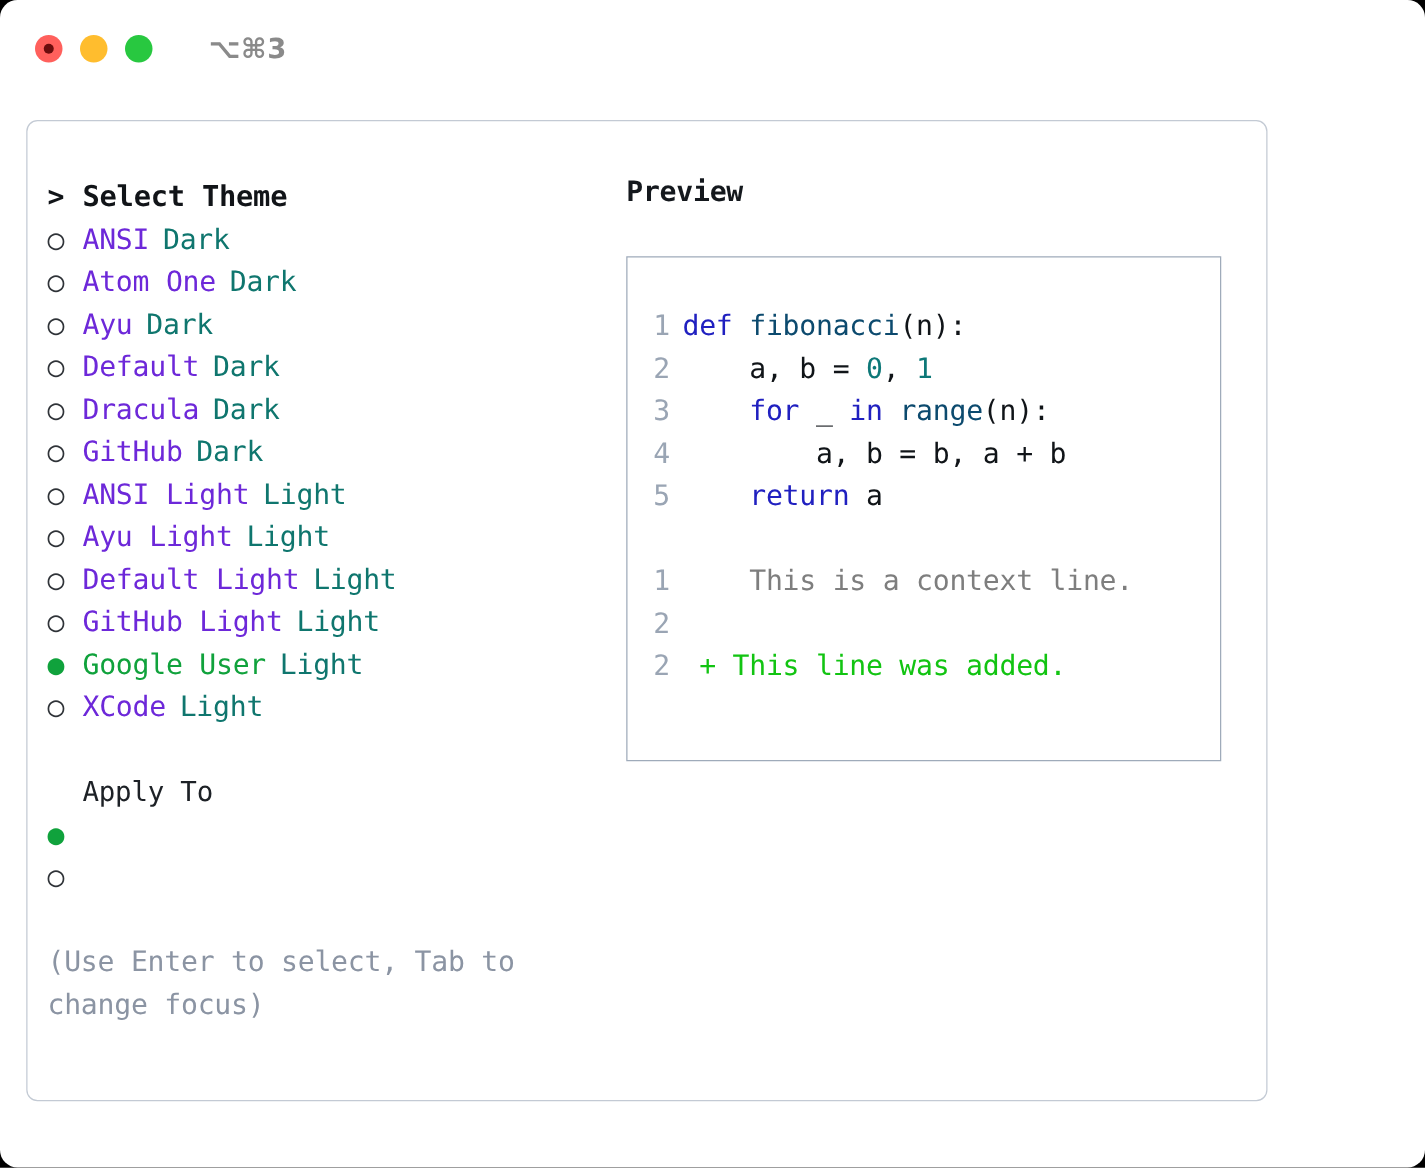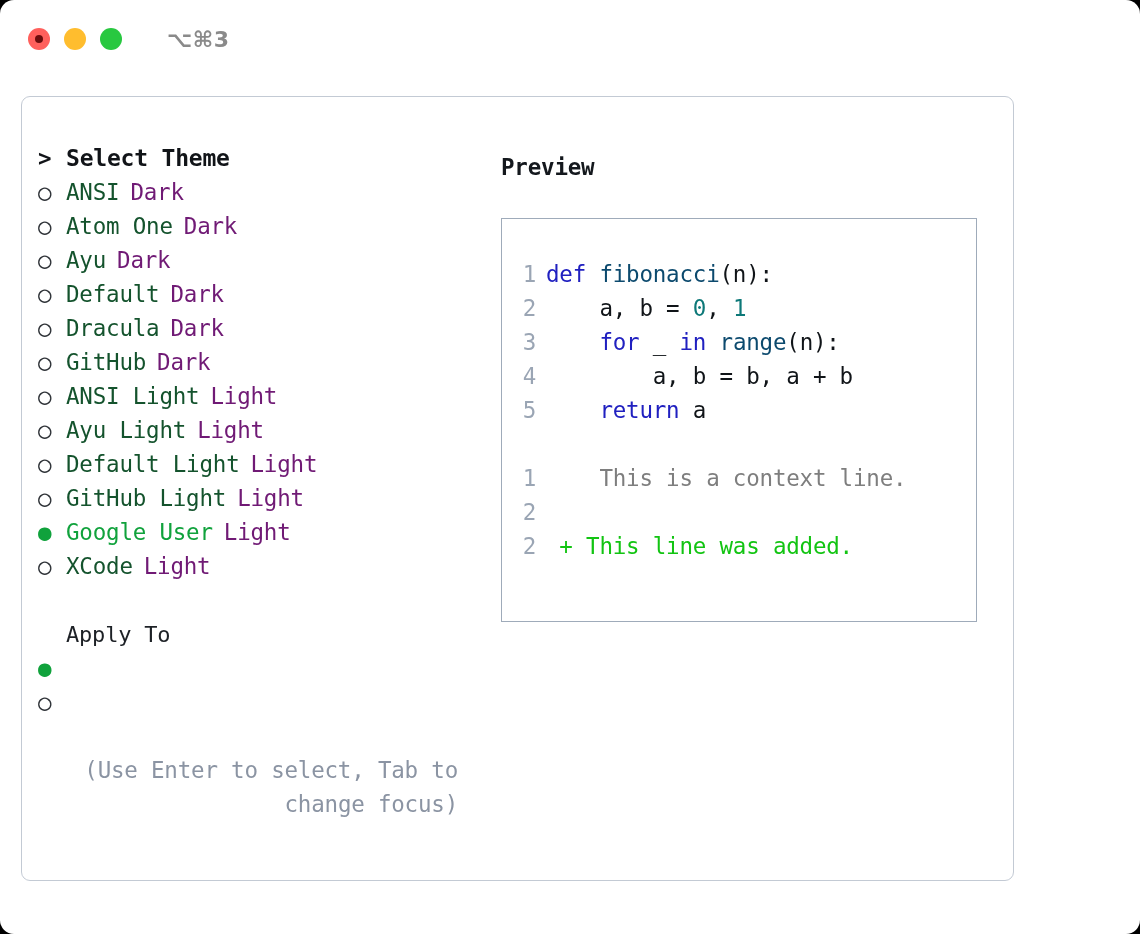--- a/index.html
+++ b/index.html
@@ -87,46 +87,45 @@
     font-size: 22.5px;
     color: #2f3338;
   }
   .marker.selected { color: #10a23c; }
   #select-theme-header {
     font-weight: 700;
     color: #111418;
     font-size: 23px;
   }
   #select-theme-header .marker { font-weight: 700; color: #111418; }
-  .theme-name { color: #14532d; }
+  .theme-name { color: #6d28d9; }
   .theme-name.selected { color: #10a23c; }
   .theme-variant {
-    color: #701a75;
+    color: #0f766e;
     margin-left: 11px;
   }
   .section-header {
     color: #1d2126;
     padding-left: 28px;
     font-size: 22px;
   }
   #apply-to-block { margin-top: 34px; }
   #hint-text {
     margin-top: 34px;
     color: #8b94a3;
     font-size: 22.5px;
     line-height: 34px;
     width: 420px;
     letter-spacing: -0.2px;
-    text-align: right;
   }
 
   
   #preview-column {
     position: absolute;
-    left: 479px; top: 57px;
+    left: 479px; top: 44px;
     width: 500px;
   }
   #preview-title {
     font-size: 22.5px;
     color: #14181d;
     font-weight: 700;
     letter-spacing: -0.2px;
   }
   #preview-box {
     margin-top: 38px;

